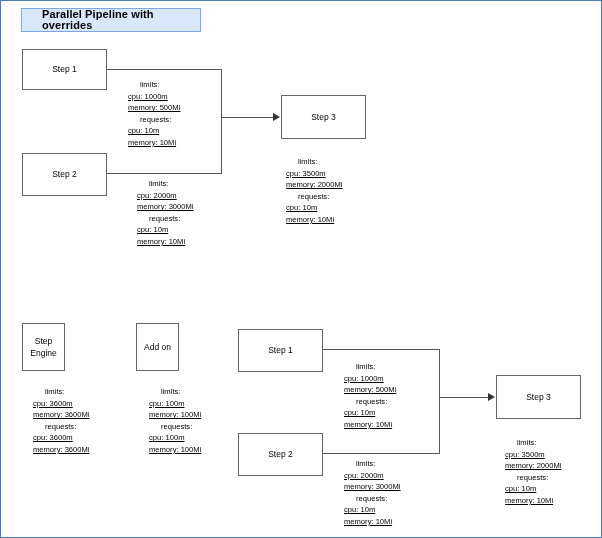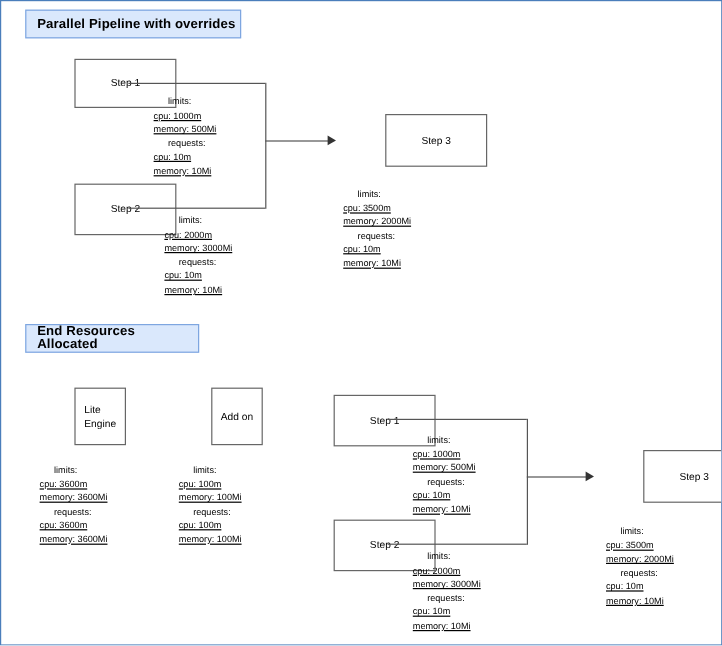--- a/index.html
+++ b/index.html
@@ -23,39 +23,38 @@
   .section-title {
     position: absolute;
     background: #dae8fc;
     border: 1px solid #7ea6e0;
     color: #000000;
     font-weight: bold;
     font-size: 11px;
     line-height: 1;
     display: flex;
     align-items: center;
-    padding-left: 9px;
+    padding-left: 20px;
     box-sizing: border-box;
     letter-spacing: 0.1px;
   }
   
   .node {
     position: absolute;
     background: #ffffff;
     border: 1px solid #666666;
     box-sizing: border-box;
     display: flex;
     align-items: center;
     justify-content: center;
-    text-align: left;
+    text-align: center;
     font-size: 8.5px;
     color: #000000;
     line-height: 1.45;
     white-space: pre-line;
-    margin-left: 40px;
   }
   
   .spec {
     position: absolute;
     font-size: 7.6px;
     line-height: 11.6px;
     color: #000000;
     white-space: nowrap;
   }
   .spec .k { display: block; margin-left: 24px; }
@@ -119,23 +118,22 @@
 
   <div class="spec" style="left:273px; top:155px;">
     <span class="k">limits:</span>
     <span class="v">cpu: 3500m</span>
     <span class="v">memory: 2000Mi</span>
     <span class="k">requests:</span>
     <span class="v">cpu: 10m</span>
     <span class="v">memory: 10Mi</span>
   </div>
 
-  <div class="section-title" style="left:20px; top:269px; width:145px; height:24px;">End Resources Allocated</div>
 
-  <div class="node" style="left:21px; top:322px; width:43px; height:48px;">Lite
+  <div class="node" style="left:21px; top:322px; width:43px; height:48px;">Step
 Engine</div>
 
   <div class="node" style="left:135px; top:322px; width:43px; height:48px;">Add on</div>
 
   <div class="node" style="left:237px; top:328px; width:85px; height:43px;">Step 1</div>
 
   <div class="node" style="left:237px; top:432px; width:85px; height:43px;">Step 2</div>
 
   <div class="node" style="left:495px; top:374px; width:85px; height:44px;">Step 3</div>
 

